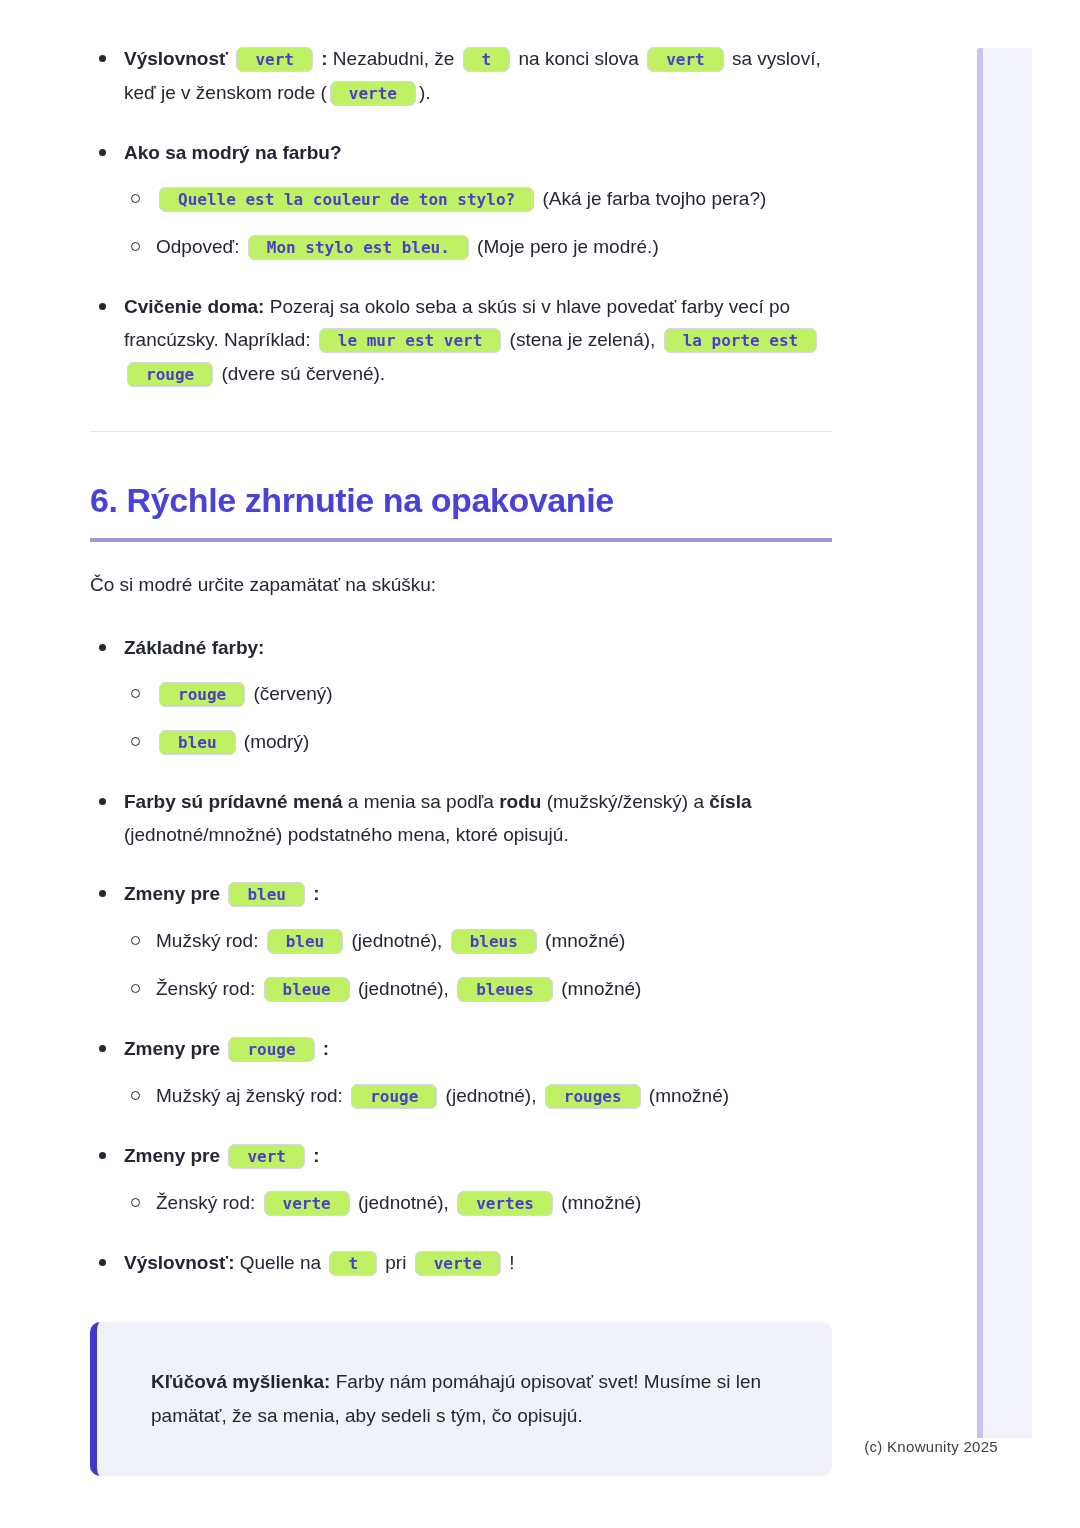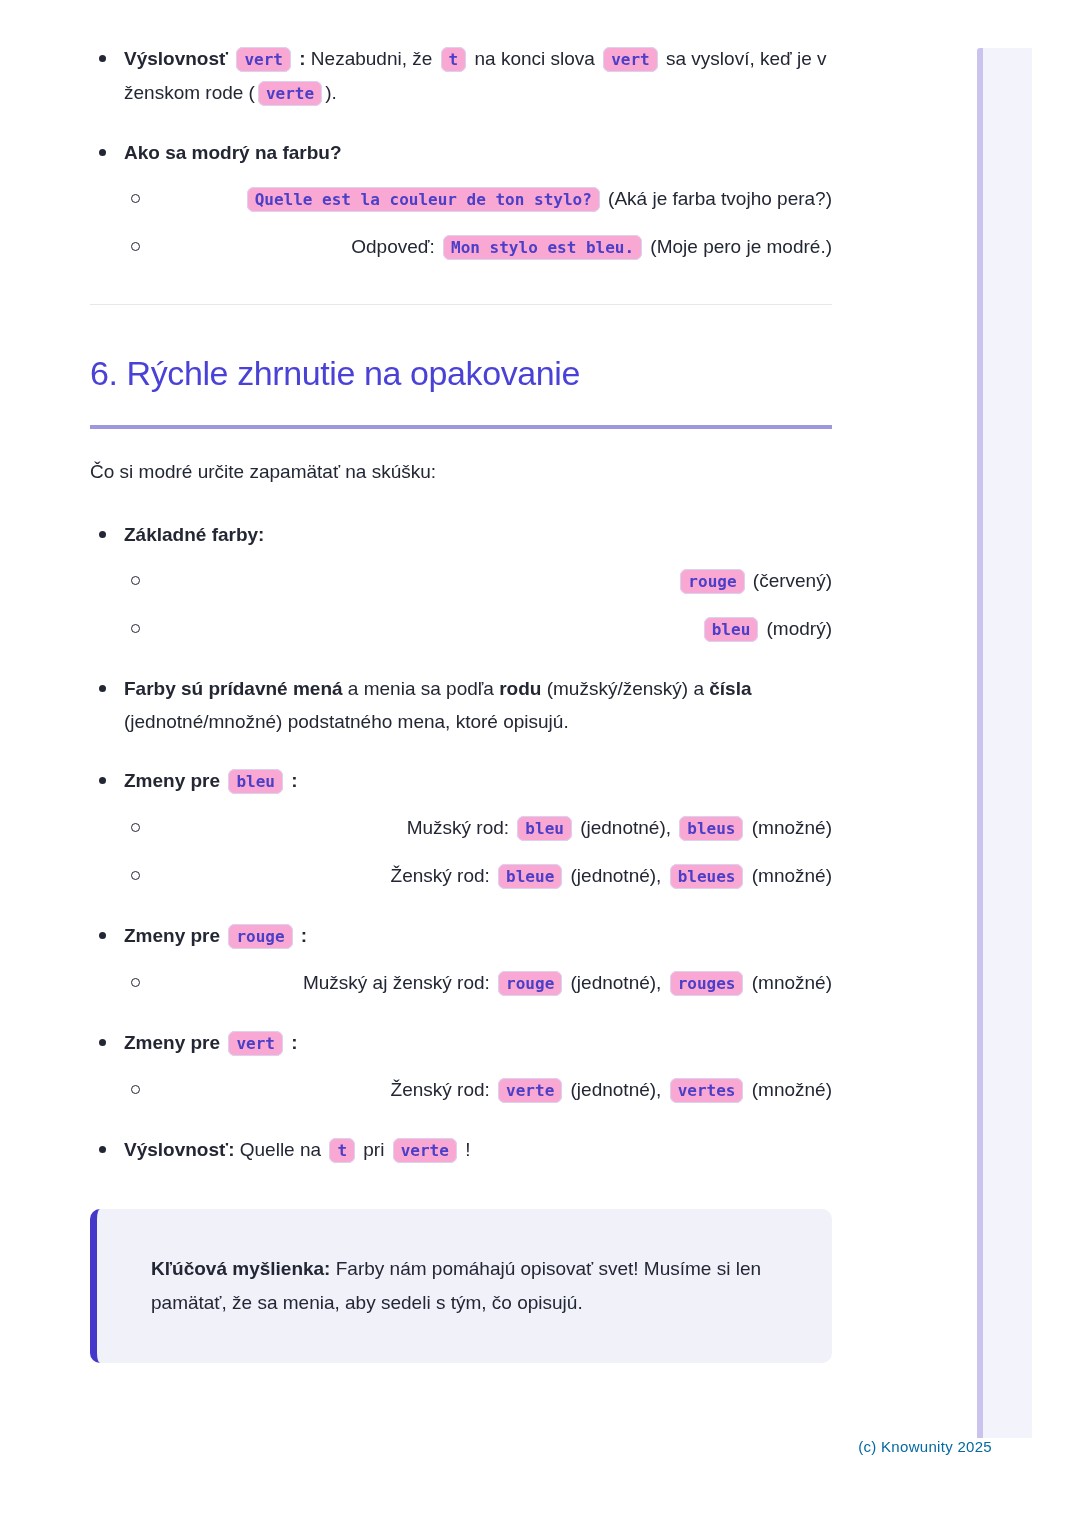--- a/index.html
+++ b/index.html
@@ -7,66 +7,67 @@
     width:1080px;height:1528px;background:#ffffff;position:relative;overflow:hidden;
     font-family:"Liberation Sans",sans-serif;color:#232734;
     -webkit-font-smoothing:antialiased;
   }
   .content{position:absolute;left:90px;top:42px;width:742px;font-size:19px;line-height:33px;}
   ul.main{list-style:none;margin:0;padding:0;}
   ul.main > li{position:relative;padding-left:34px;margin-bottom:26px;}
   ul.main > li::before{
     content:"";position:absolute;left:9px;top:13px;width:7px;height:7px;border-radius:50%;background:#232734;
   }
-  ul.sub{list-style:none;margin:13px 0 0 0;padding:0 0 0 0;text-align:right;}
+  ul.sub{list-style:none;margin:13px 0 0 0;padding:0 0 0 0;}
   ul.sub > li{position:relative;padding-left:32px;margin-bottom:14px;}
   ul.sub > li:last-child{margin-bottom:0;}
   ul.sub > li::before{
     content:"";position:absolute;left:7px;top:12px;width:9px;height:9px;border-radius:50%;
     border:1.7px solid #232734;background:transparent;box-sizing:border-box;
   }
   .b{font-weight:700;}
   .chip{
     font-family:"DejaVu Sans Mono","Liberation Mono",monospace;
-    font-weight:700;font-size:16px;color:#4b3fc8;background:#f9a8d4;
-    border:1px solid #d8d3f0;border-radius:7px;padding:2px 7px;margin:0 3px;
+    font-weight:700;font-size:16px;color:#4b3fc8;background:#bef264;
+    border:1px solid #d8d3f0;border-radius:7px;padding:2px 18px;margin:0 3px;
     box-decoration-break:clone;-webkit-box-decoration-break:clone;
   }
   hr.rule{margin:40px 0 0 0;border:none;border-top:1px solid #e5e7eb;height:0;}
   h2.heading{
-    margin:46px 0 26px 0;font-size:34px;line-height:44px;font-weight:400;color:#4a42d6;
-    letter-spacing:-0.4px;padding-bottom:30px;border-bottom:4px solid #9d97dd;
+    margin:46px 0 26px 0;font-size:34px;line-height:44px;font-weight:700;color:#4a42d6;
+    letter-spacing:-0.4px;padding-bottom:16px;border-bottom:4px solid #9d97dd;
   }
   p.intro{margin:0 0 30px 0;}
   .callout{
     margin-top:42px;background:#f0f1f9;border-left:7px solid #4338ca;border-radius:10px;
     padding:27px 38px;
   }
   .callout p{margin:16px;line-height:34px;}
   .side-strip{
     position:absolute;left:977px;top:48px;width:55px;height:1390px;
     background:#f3f4fb;border-left:6px solid #c9c3ee;box-sizing:border-box;
     border-top-left-radius:3px;
   }
   .footer{
-    position:absolute;top:1438px;right:88px;font-size:15px;color:#0369a1;letter-spacing:0.3px;margin-left:21px;
+    position:absolute;top:1438px;right:82px;font-size:15px;color:#404040;letter-spacing:0.3px;margin-left:21px;
   }
 </style>
 </head>
 <body>
 
 <div class="page">
   <div class="content">
 
     <ul class="main">
         <li><span class="b">Výslovnosť </span><span class="chip">vert</span><span class="b"> :</span><span> Nezabudni, že </span><span class="chip">t</span><span> na konci slova </span><span class="chip">vert</span><span> sa vysloví, keď je v ženskom rode (</span><span class="chip">verte</span><span>).</span></li>
         <li><span class="b">Ako sa modrý na farbu?</span><ul class="sub">
             <li><span class="chip">Quelle est la couleur de ton stylo?</span><span> (Aká je farba tvojho pera?)</span></li>
             <li><span>Odpoveď: </span><span class="chip">Mon stylo est bleu.</span><span> (Moje pero je modré.)</span></li>
           </ul></li>
+        <li><span class="b">Cvičenie doma:</span><span> Pozeraj sa okolo seba a skús si v hlave povedať farby vecí po francúzsky. Napríklad: </span><span class="chip">le mur est vert</span><span> (stena je zelená), </span><span class="chip">la porte est rouge</span><span> (dvere sú červené).</span></li>
       </ul>
 
     <hr class="rule">
 
     <h2 class="heading">6. Rýchle zhrnutie na opakovanie</h2>
 
     <p class="intro">Čo si modré určite zapamätať na skúšku:</p>
 
     <ul class="main">
         <li><span class="b">Základné farby:</span><ul class="sub">

